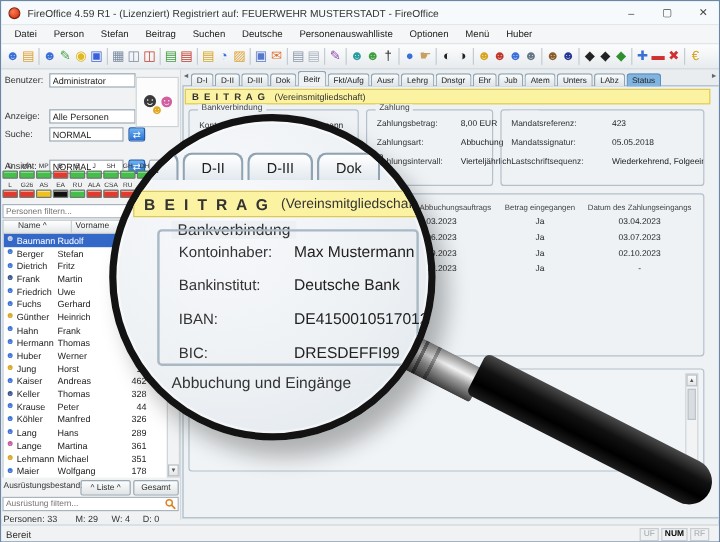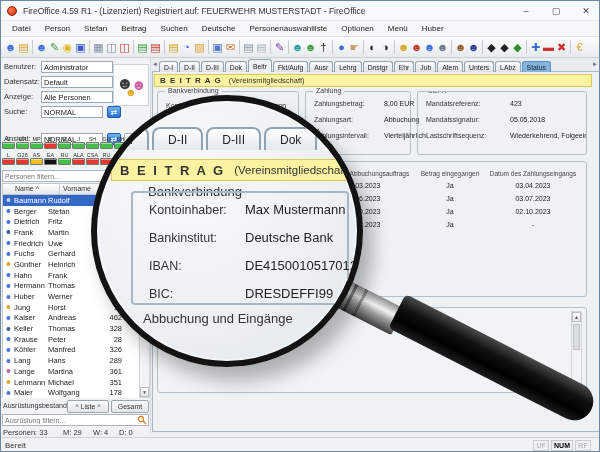--- a/index.html
+++ b/index.html
@@ -203,24 +203,20 @@
       <span class="tbi" style="color: rgb(208, 48, 48);">✖</span>
       <span class="tsep"></span>
       <span class="tbi" style="color: rgb(216, 165, 32);">€</span>
     </div>
 
   <div id="sidebar">
     <div class="frow" style="top:3px;">
       <span class="flab">Benutzer:</span>
       <input class="finp" style="left: 40px; width: 72px;" readonly="" value="Administrator">
     </div>
-    <div class="frow" style="top:18px;">
-      <span class="flab">Datensatz:</span>
-      <input class="finp" style="left: 40px; width: 72px;" readonly="" value="Default">
-    </div>
     <div class="frow" style="top:33px;">
       <span class="flab">Anzeige:</span>
       <input class="finp" style="left: 40px; width: 72px;" readonly="" value="Alle Personen">
     </div>
     <div class="frow" style="top:48px;">
       <span class="flab">Suche:</span>
       <input class="finp" style="left: 40px; width: 62px;" readonly="" value="NORMAL">
       <span class="bluebtn" style="left:106px;">⇄</span>
     </div>
     <div class="frow" style="top:75px;">
@@ -395,21 +391,21 @@
         <div class="prow">
           <span class="picon" style="color: rgb(51, 80, 138);">☻</span>
           <span class="pn">Keller</span>
           <span class="pv">Thomas</span>
           <span class="pc">328</span>
         </div>
         <div class="prow">
           <span class="picon" style="color: rgb(58, 111, 216);">☻</span>
           <span class="pn">Krause</span>
           <span class="pv">Peter</span>
-          <span class="pc">28</span>
+          <span class="pc">44</span>
         </div>
         <div class="prow">
           <span class="picon" style="color: rgb(58, 111, 216);">☻</span>
           <span class="pn">Köhler</span>
           <span class="pv">Manfred</span>
           <span class="pc">326</span>
         </div>
         <div class="prow">
           <span class="picon" style="color: rgb(58, 111, 216);">☻</span>
           <span class="pn">Lang</span>

